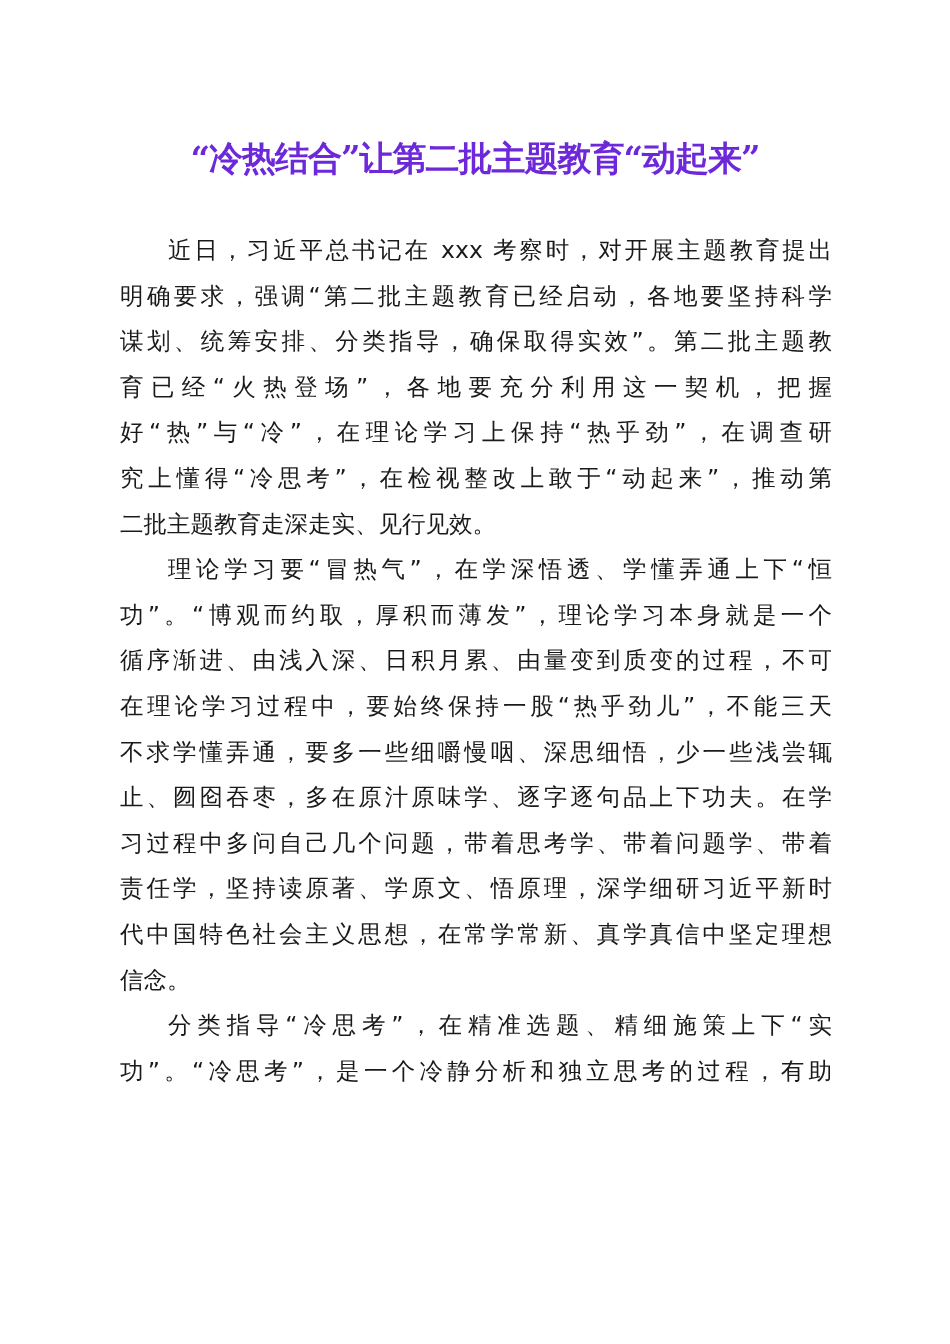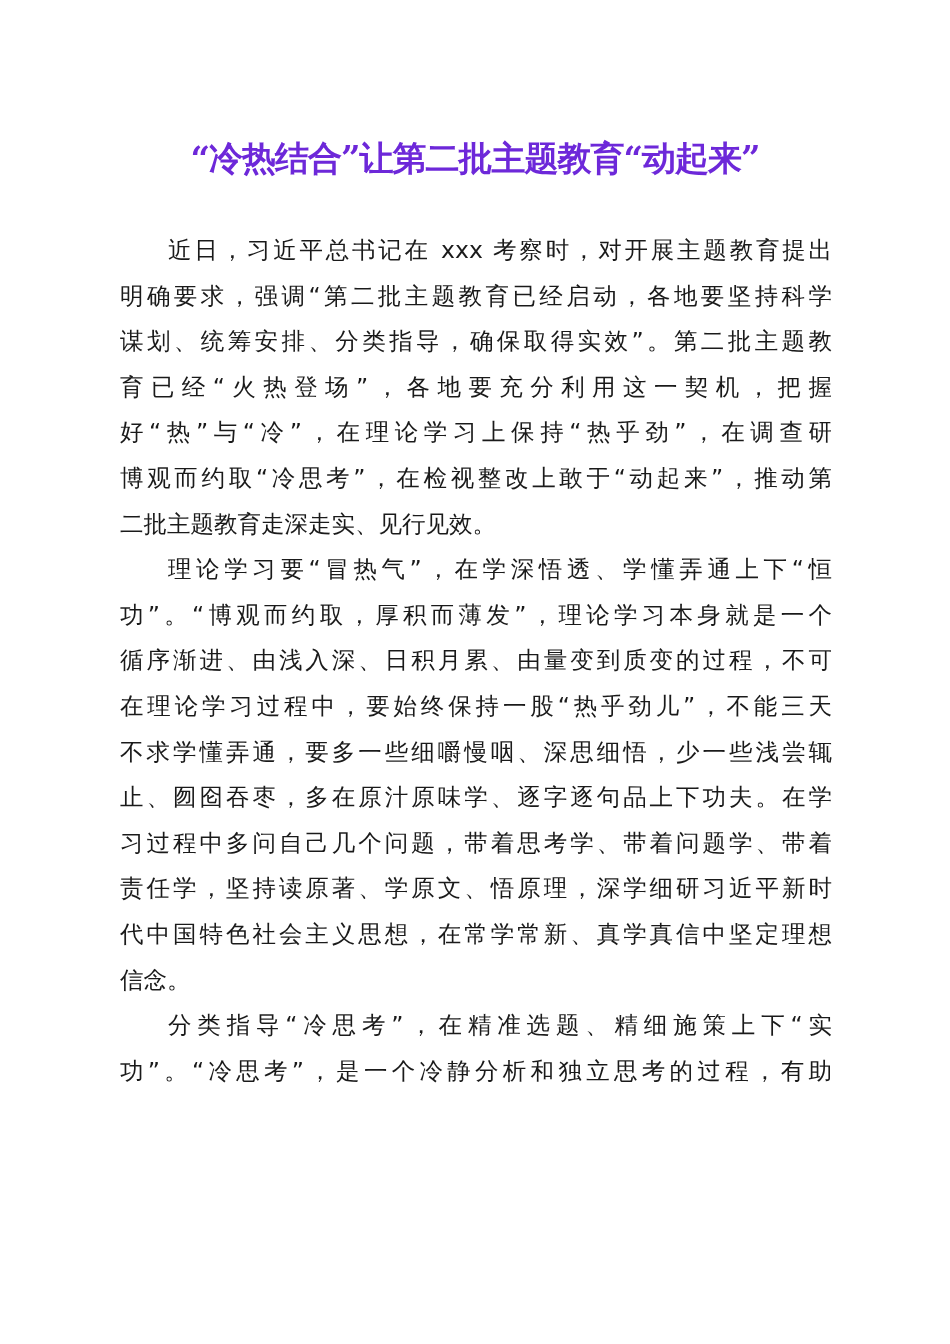--- a/index.html
+++ b/index.html
@@ -26,21 +26,21 @@
 <div class="page">
   <div class="title">“冷热结合”让第二批主题教育“动起来”</div>
 
   <div class="body">
     <div>
       <div class="line indent">近日，习近平总书记在 xxx 考察时，对开展主题教育提出</div>
       <div class="line">明确要求，强调“第二批主题教育已经启动，各地要坚持科学</div>
       <div class="line">谋划、统筹安排、分类指导，确保取得实效”。第二批主题教</div>
       <div class="line">育已经“火热登场”，各地要充分利用这一契机，把握</div>
       <div class="line">好“热”与“冷”，在理论学习上保持“热乎劲”，在调查研</div>
-      <div class="line">博观而约取“冷思考”，在检视整改上敢于“动起来”，推动第</div>
+      <div class="line">究上懂得“冷思考”，在检视整改上敢于“动起来”，推动第</div>
       <div class="line last">二批主题教育走深走实、见行见效。</div>
     </div>
     <div>
       <div class="line indent">理论学习要“冒热气”，在学深悟透、学懂弄通上下“恒</div>
       <div class="line">功”。“博观而约取，厚积而薄发”，理论学习本身就是一个</div>
       <div class="line">循序渐进、由浅入深、日积月累、由量变到质变的过程，不可</div>
       <div class="line">在理论学习过程中，要始终保持一股“热乎劲儿”，不能三天</div>
       <div class="line">不求学懂弄通，要多一些细嚼慢咽、深思细悟，少一些浅尝辄</div>
       <div class="line">止、囫囵吞枣，多在原汁原味学、逐字逐句品上下功夫。在学</div>
       <div class="line">习过程中多问自己几个问题，带着思考学、带着问题学、带着</div>

